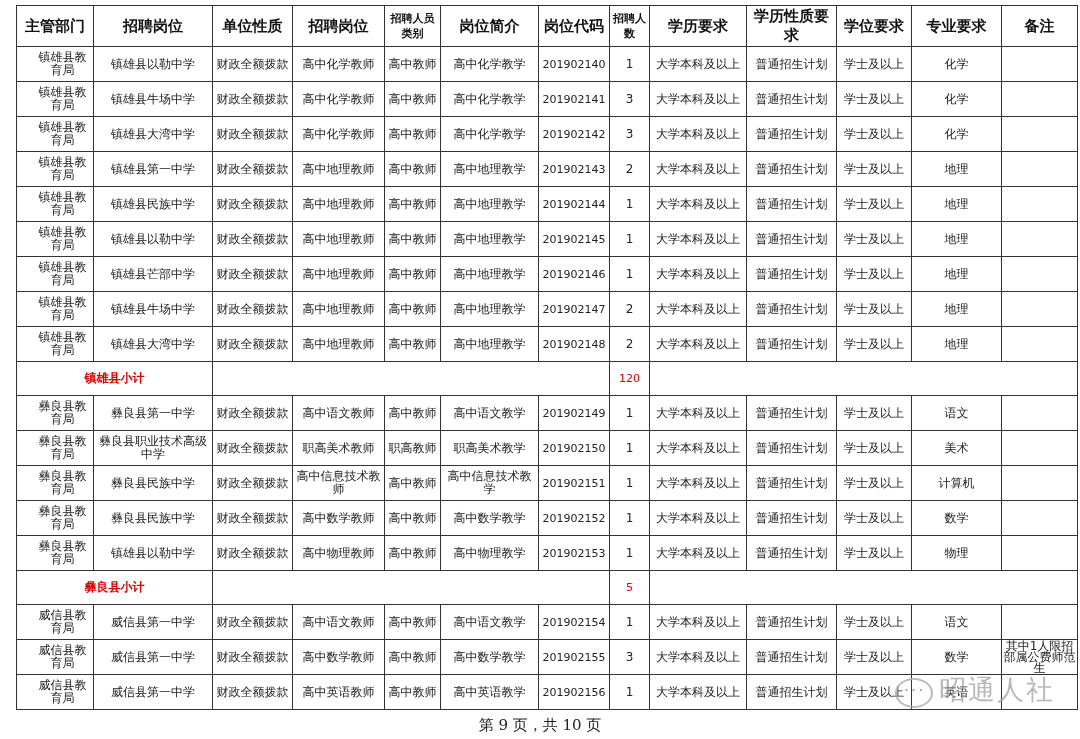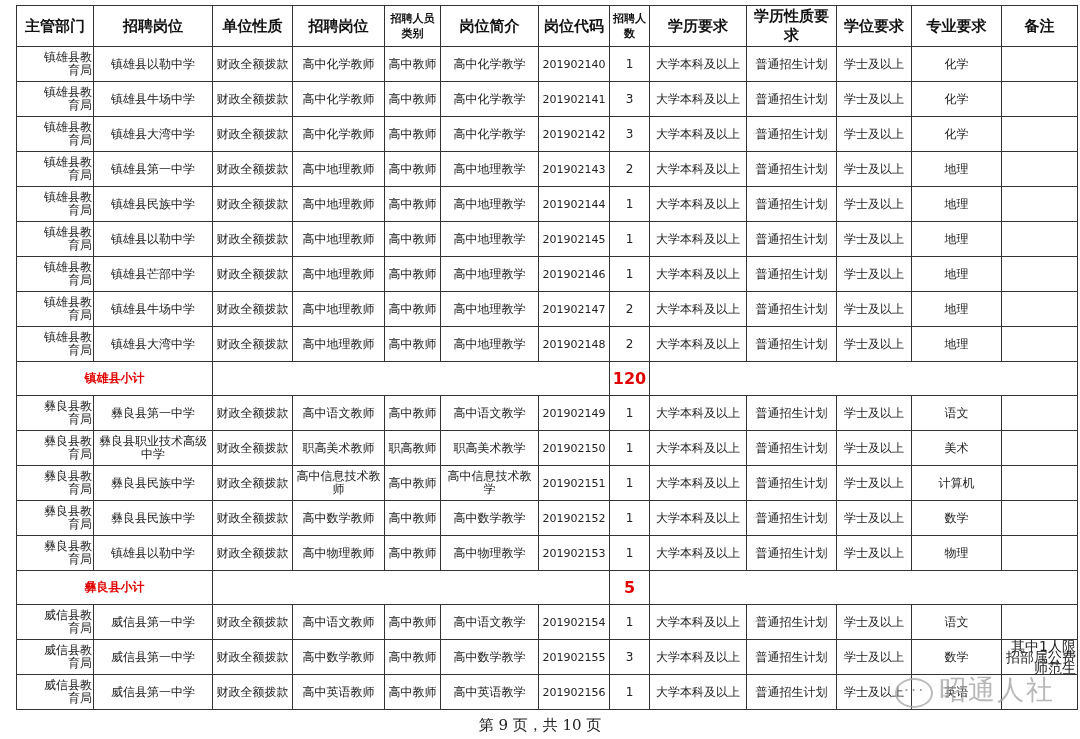--- a/index.html
+++ b/index.html
@@ -7,25 +7,25 @@
          font-family:"DejaVu Sans", "Liberation Sans", sans-serif; color:#111; }
   table.grid { position:absolute; left:16px; top:5px; border-collapse:collapse;
                table-layout:fixed; width:1061px; }
   table.grid td, table.grid th { border:1px solid #333; text-align:center; vertical-align:middle;
                padding:0 1px; overflow:hidden; font-weight:normal; }
   table.grid th { height:40px; font-size:15px; font-weight:bold; color:#111; }
   table.grid th.tiny { font-size:11px; }
   table.grid td { height:33px; font-size:12px; line-height:13px; color:#222; }
   table.grid td.code { font-size:11px; font-family:"DejaVu Sans", "Liberation Sans", sans-serif;margin-left:44px; }
   table.grid td.cnt { font-size:12px; }
-  table.grid td.note { font-size:14px; line-height:11px; vertical-align:top; padding-top:1px;text-align:right; }
-  table.grid td.left { text-align:right; padding-left:16px; }
+  table.grid td.note { font-size:12px; line-height:11px; vertical-align:top; padding-top:1px; }
+  table.grid td.left { text-align:center; padding-left:16px; }
   tr.subtotal td { height:33px; }
   tr.subtotal td.sub-label { color:#e00000; font-weight:bold; font-size:12px; }
-  tr.subtotal td.sub-count { color:#e00000; font-weight:bold; font-size:16px; }
+  tr.subtotal td.sub-count { color:#e00000; font-weight:normal; font-size:11px; }
   .footer { position:absolute; top:716px; left:0; width:1080px; text-align:center;
             font-size:15px; color:#222; font-family:"DejaVu Serif", "Liberation Serif", serif; }
   .watermark { position:absolute; left:895px; top:672px; display:flex; align-items:flex-end;
                color:rgba(160,160,160,0.75); font-size:27px; letter-spacing:2px; }
   .watermark .bubble { width:34px; height:26px; border:2px solid rgba(170,170,170,0.8);
                border-radius:50%; margin-right:6px; position:relative; }
   .watermark .bubble::after { content:"..."; position:absolute; left:7px; top:-4px; font-size:16px;
                color:rgba(150,150,150,0.9); }
 </style>
 </head>

